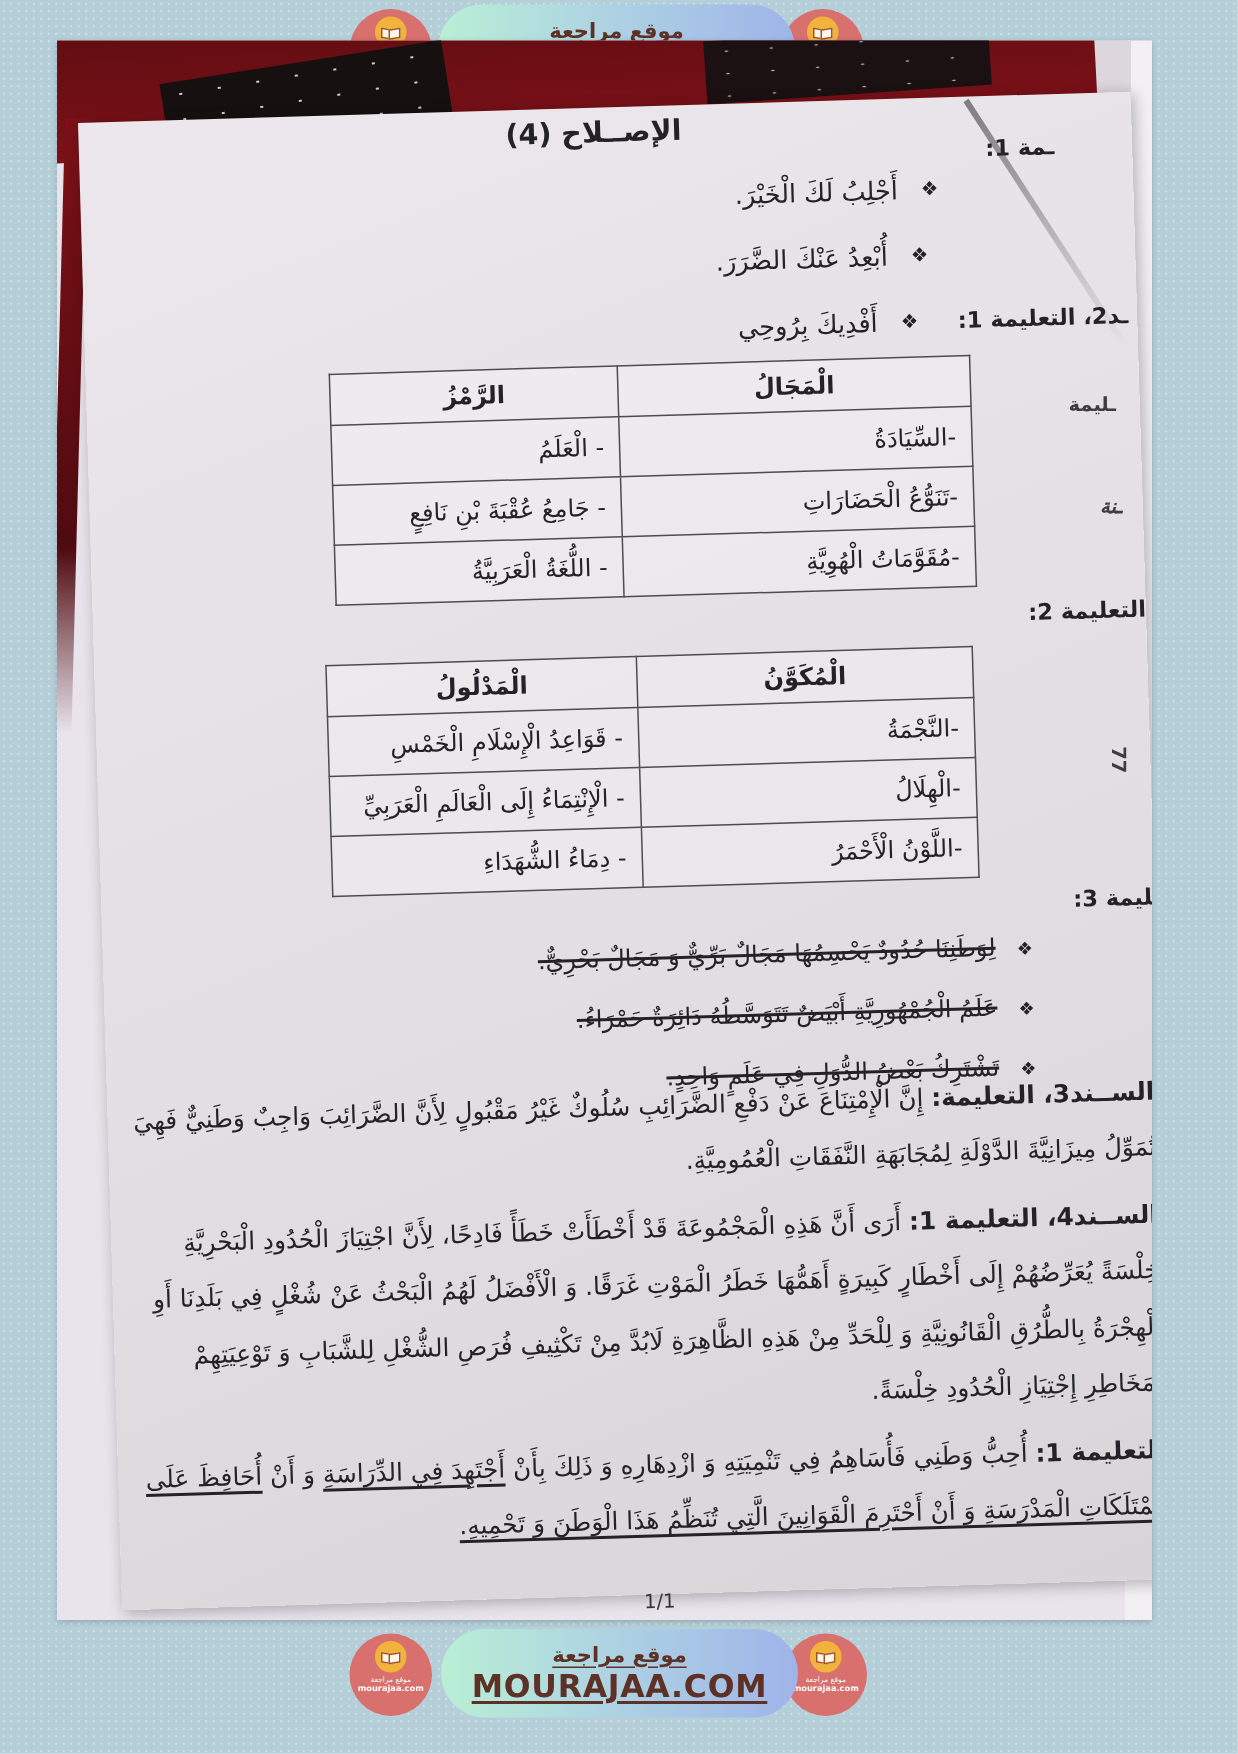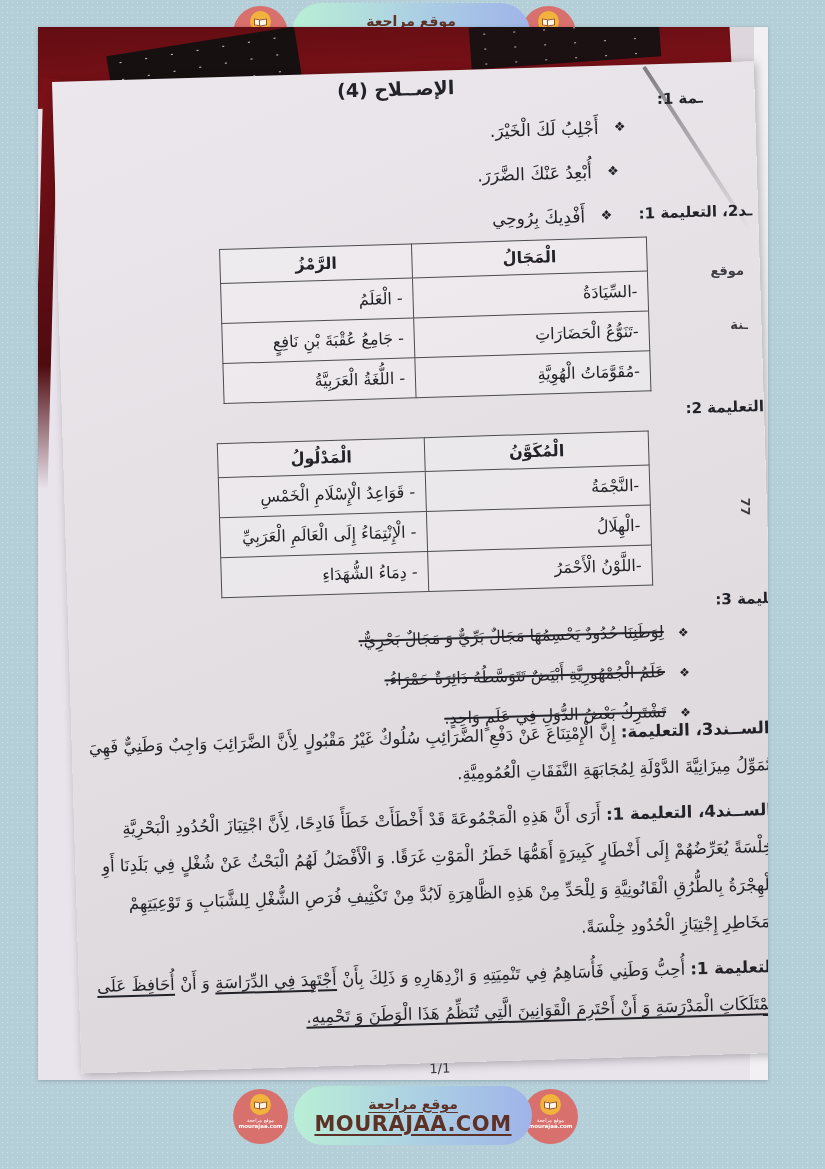--- a/index.html
+++ b/index.html
@@ -115,22 +115,22 @@
 
 <div class="photo">
   <div class="white-strip"></div>
   <div class="sheet-behind"></div>
   <div class="carpet-red-top"></div>
   <div class="carpet-black1"></div>
   <div class="carpet-black2"></div>
   <div class="carpet-left"></div>
   <div class="diag-shadow"></div>
 
-  <div class="frag" style="right:24px; top:236px;">موقع</div>
-  <div class="frag" style="right:20px; top:290px;">ـنة</div>
+  <div class="frag" style="right:24px; top:236px;">ـليمة</div>
+  <div class="frag" style="right:20px; top:304px;font-style:italic;">ـنة</div>
   <div class="frag" style="right:14px; top:472px; transform:rotate(90deg);">77</div>
 
   <div class="paper">
 
     <div class="ppos title" style="right:300px; top:6px;">الإصــلاح (4)</div>
 
     <div class="ppos side-label" style="right:52px; top:26px;">ـمة 1:</div>
 
     <div class="ppos pbullet" style="right:130px; top:52px;">
       <span class="dm">❖</span>

